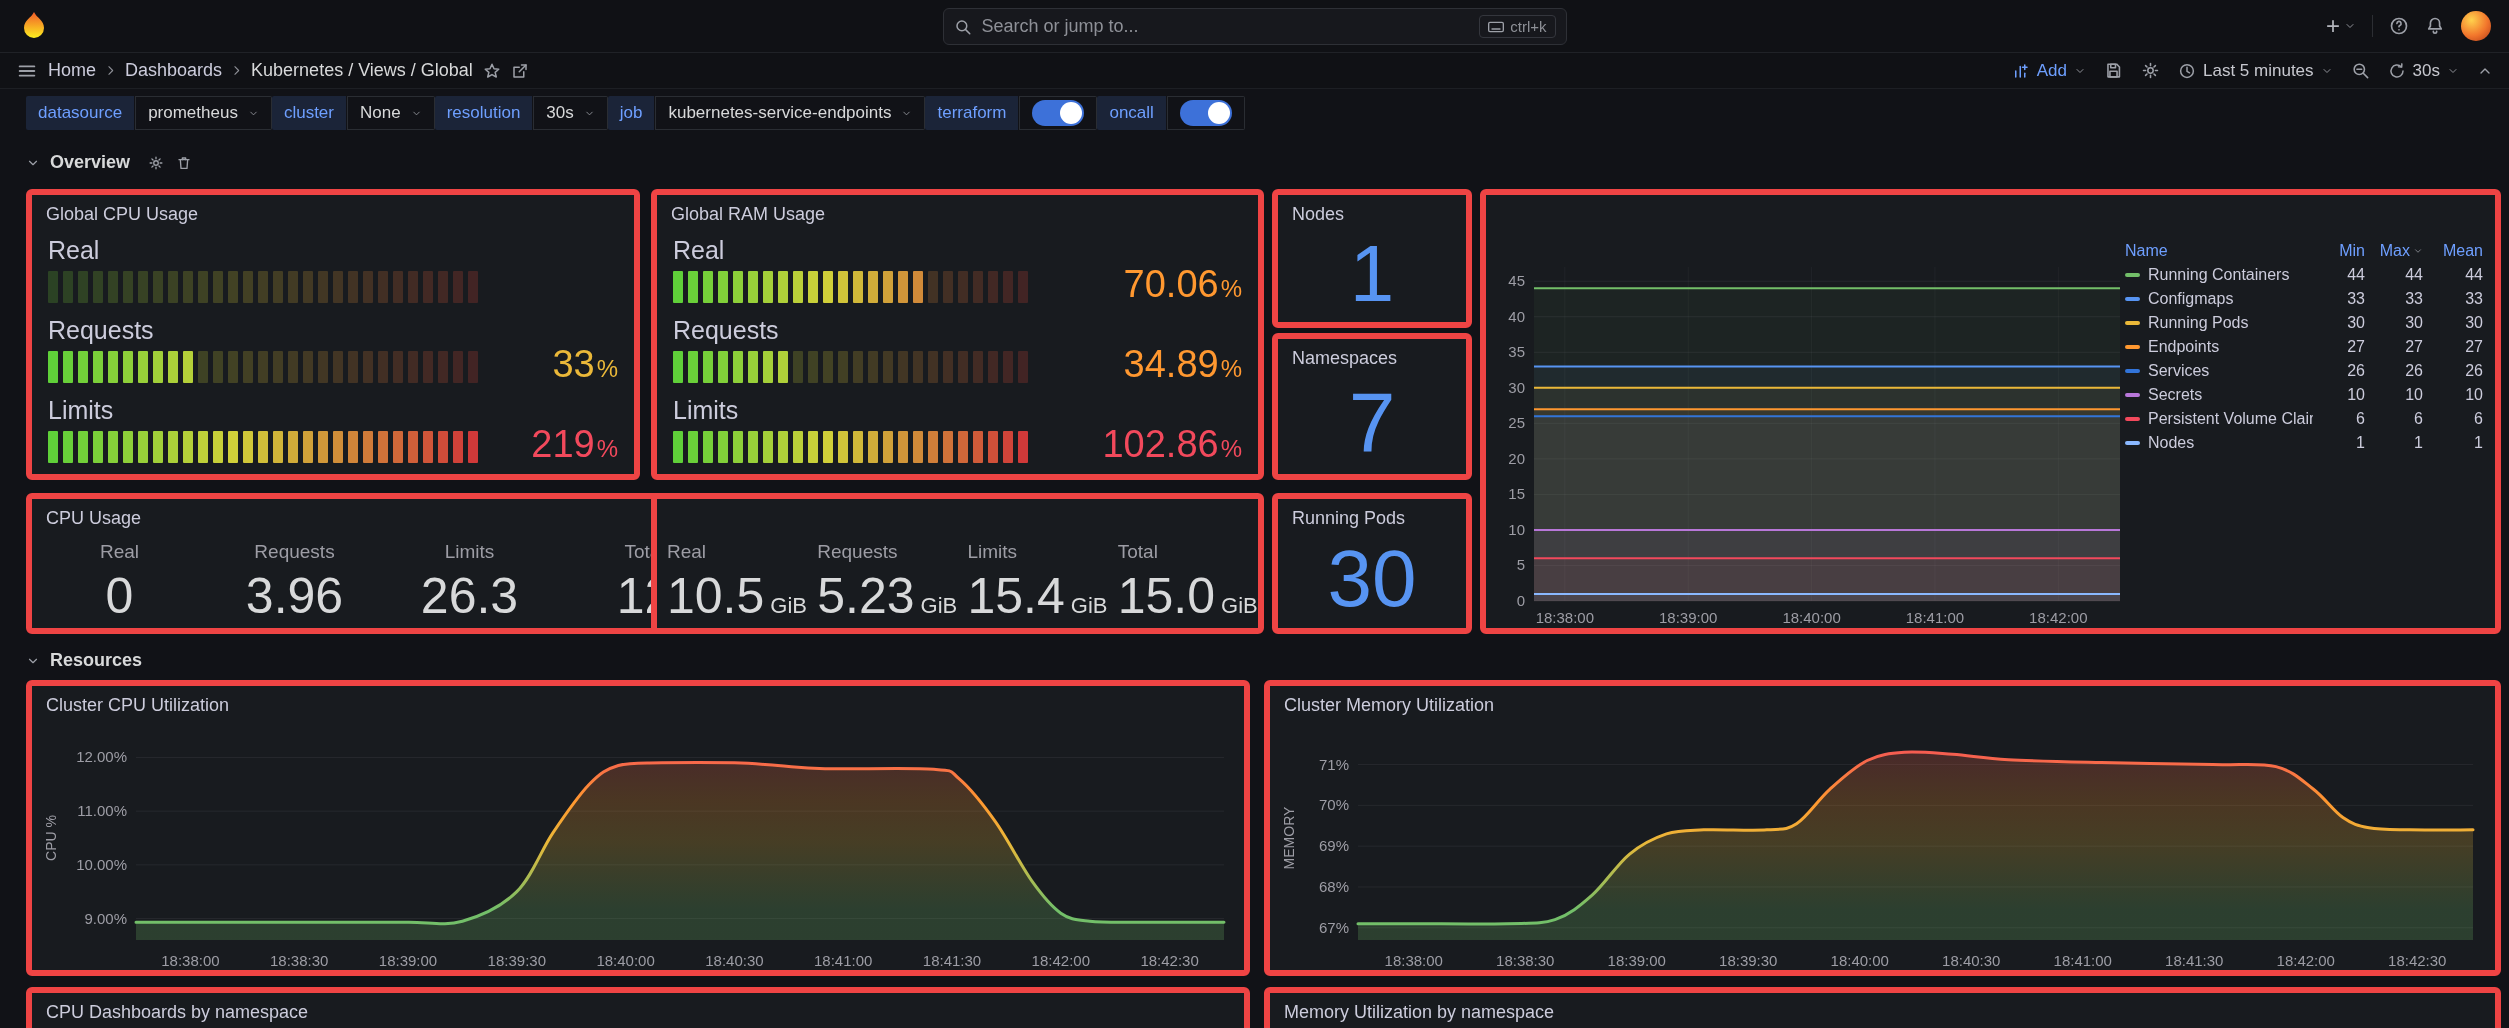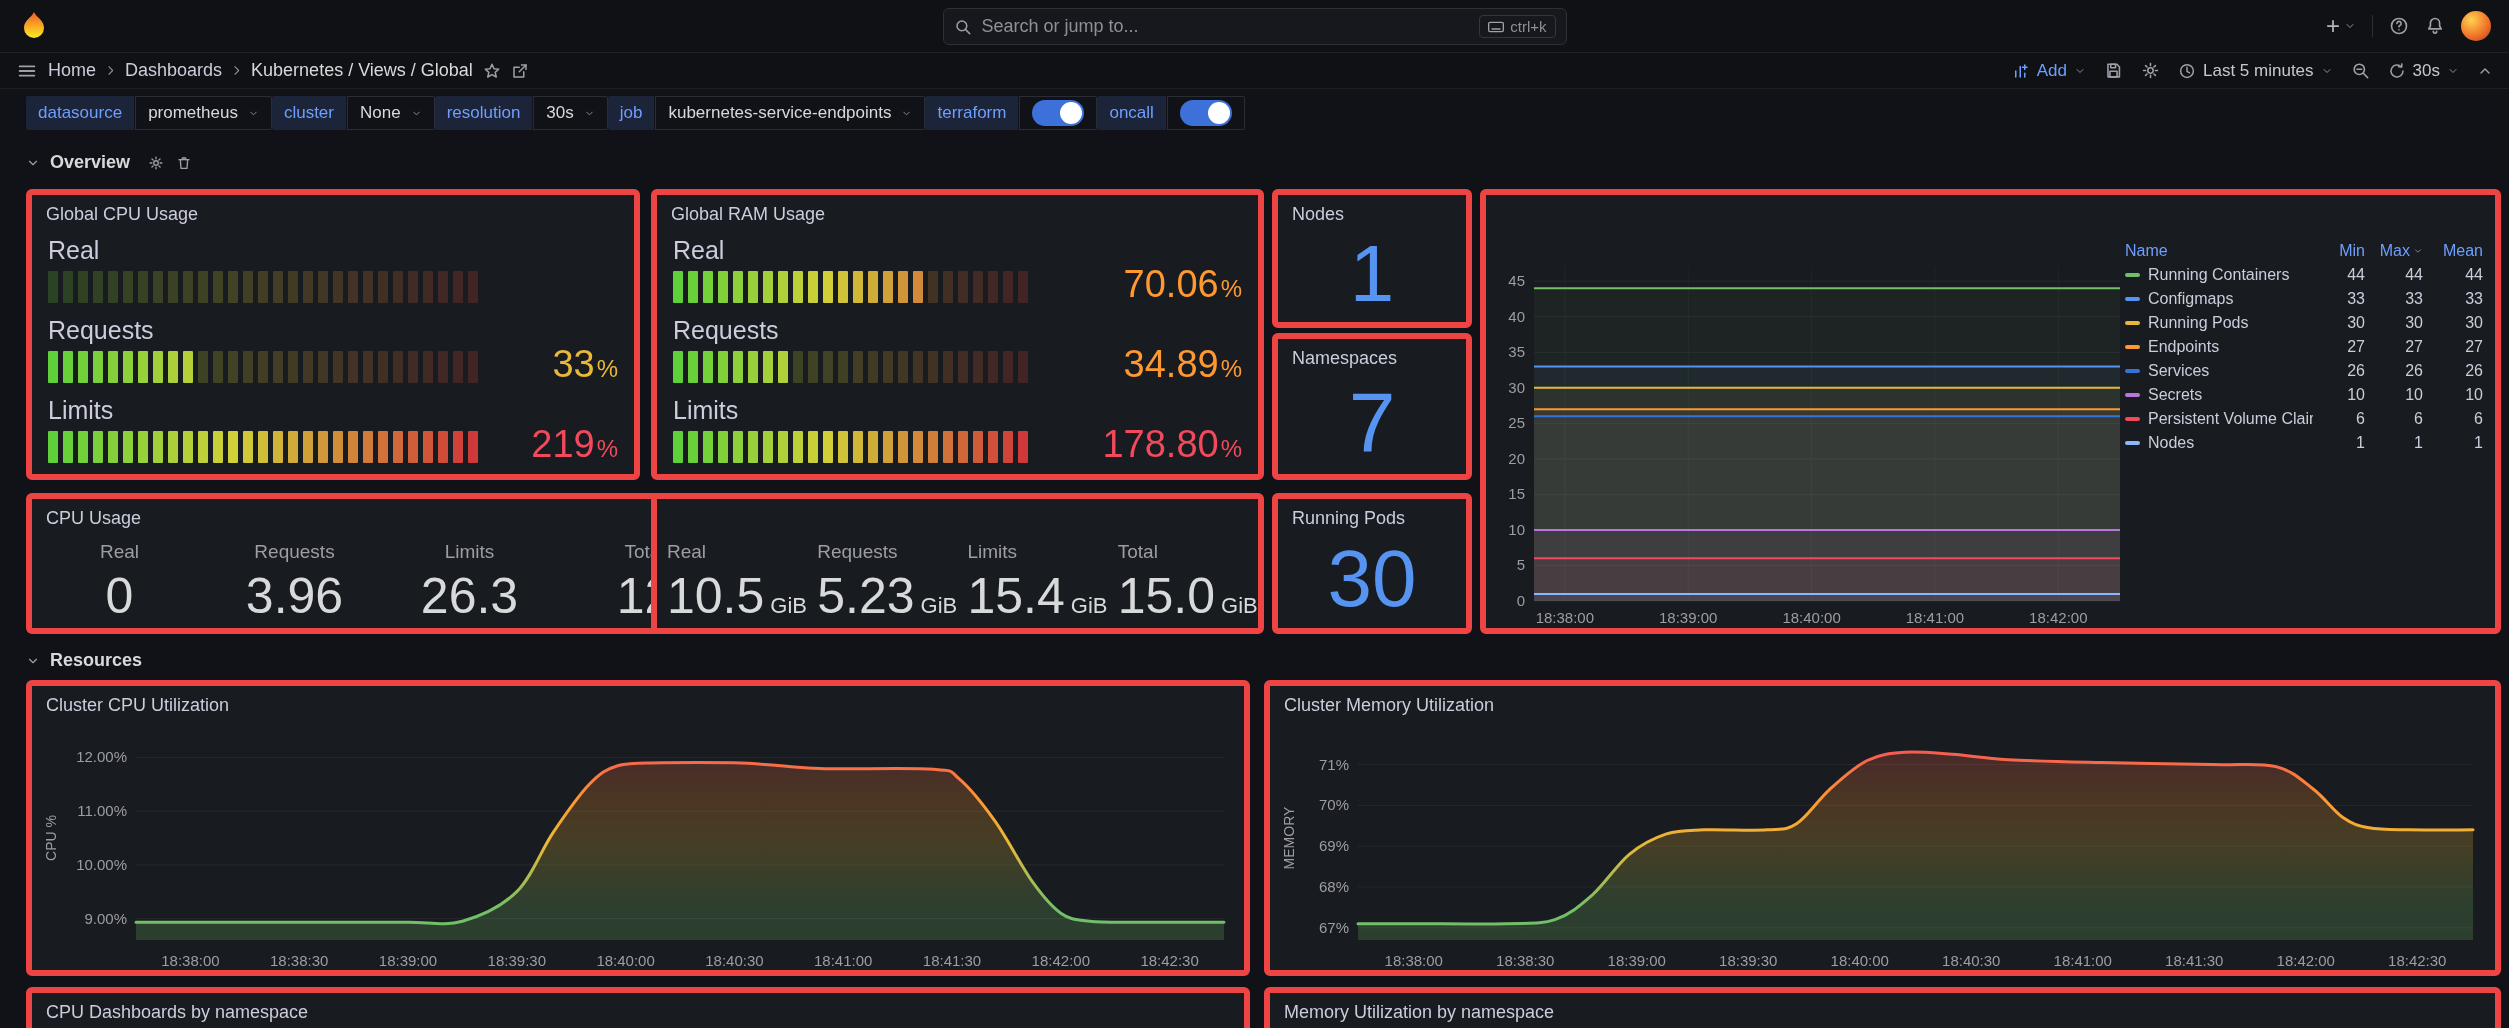--- a/index.html
+++ b/index.html
@@ -500,21 +500,21 @@
             <div class="seg" style="background: rgb(208, 138, 57);"></div>
             <div class="seg" style="background: rgb(208, 126, 57);"></div>
             <div class="seg" style="background: rgb(208, 114, 57);"></div>
             <div class="seg" style="background: rgb(208, 103, 57);"></div>
             <div class="seg" style="background: rgb(208, 91, 57);"></div>
             <div class="seg" style="background: rgb(208, 80, 57);"></div>
             <div class="seg" style="background: rgb(208, 68, 57);"></div>
             <div class="seg" style="background: rgb(208, 57, 57);"></div>
           </div>
         </div>
-      <div class="gauge-value" style="width: 205px;"><span class="gauge-num" style="color: rgb(242, 73, 92);">178.80</span><span class="gauge-unit" style="color: rgb(242, 73, 92);">%</span></div>
+      <div class="gauge-value" style="width: 205px;"><span class="gauge-num" style="color: rgb(242, 73, 92);">102.86</span><span class="gauge-unit" style="color: rgb(242, 73, 92);">%</span></div>
     </div>
   </div>
 </section>
 
 <section class="panel" style="left:1272px;top:189px;width:200px;height:139px">
   <h2 class="panel-title">Nodes</h2>
   <div class="bigstat" style="font-size:80px">1</div>
 </section>
 
 <section class="panel" style="left:1272px;top:333px;width:200px;height:147px">

